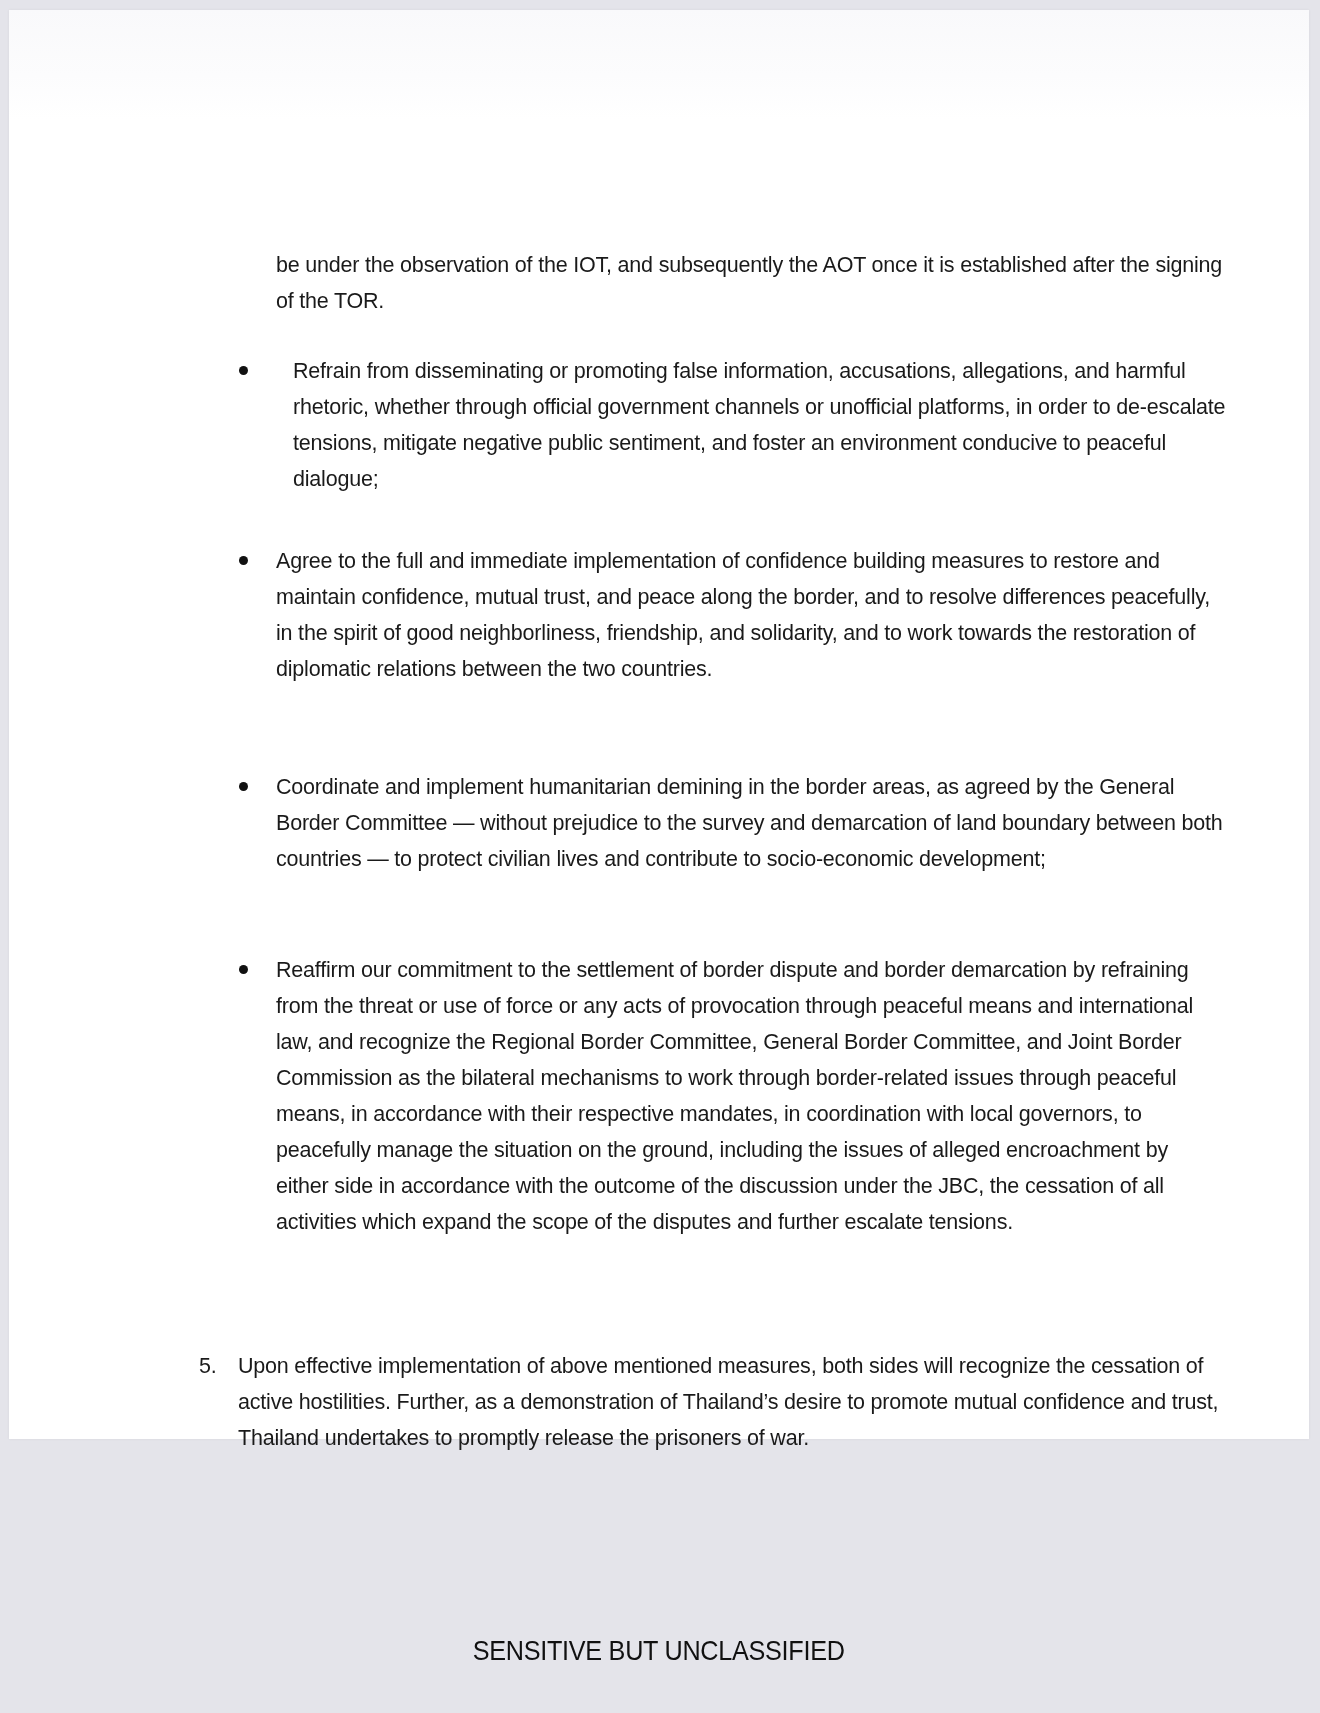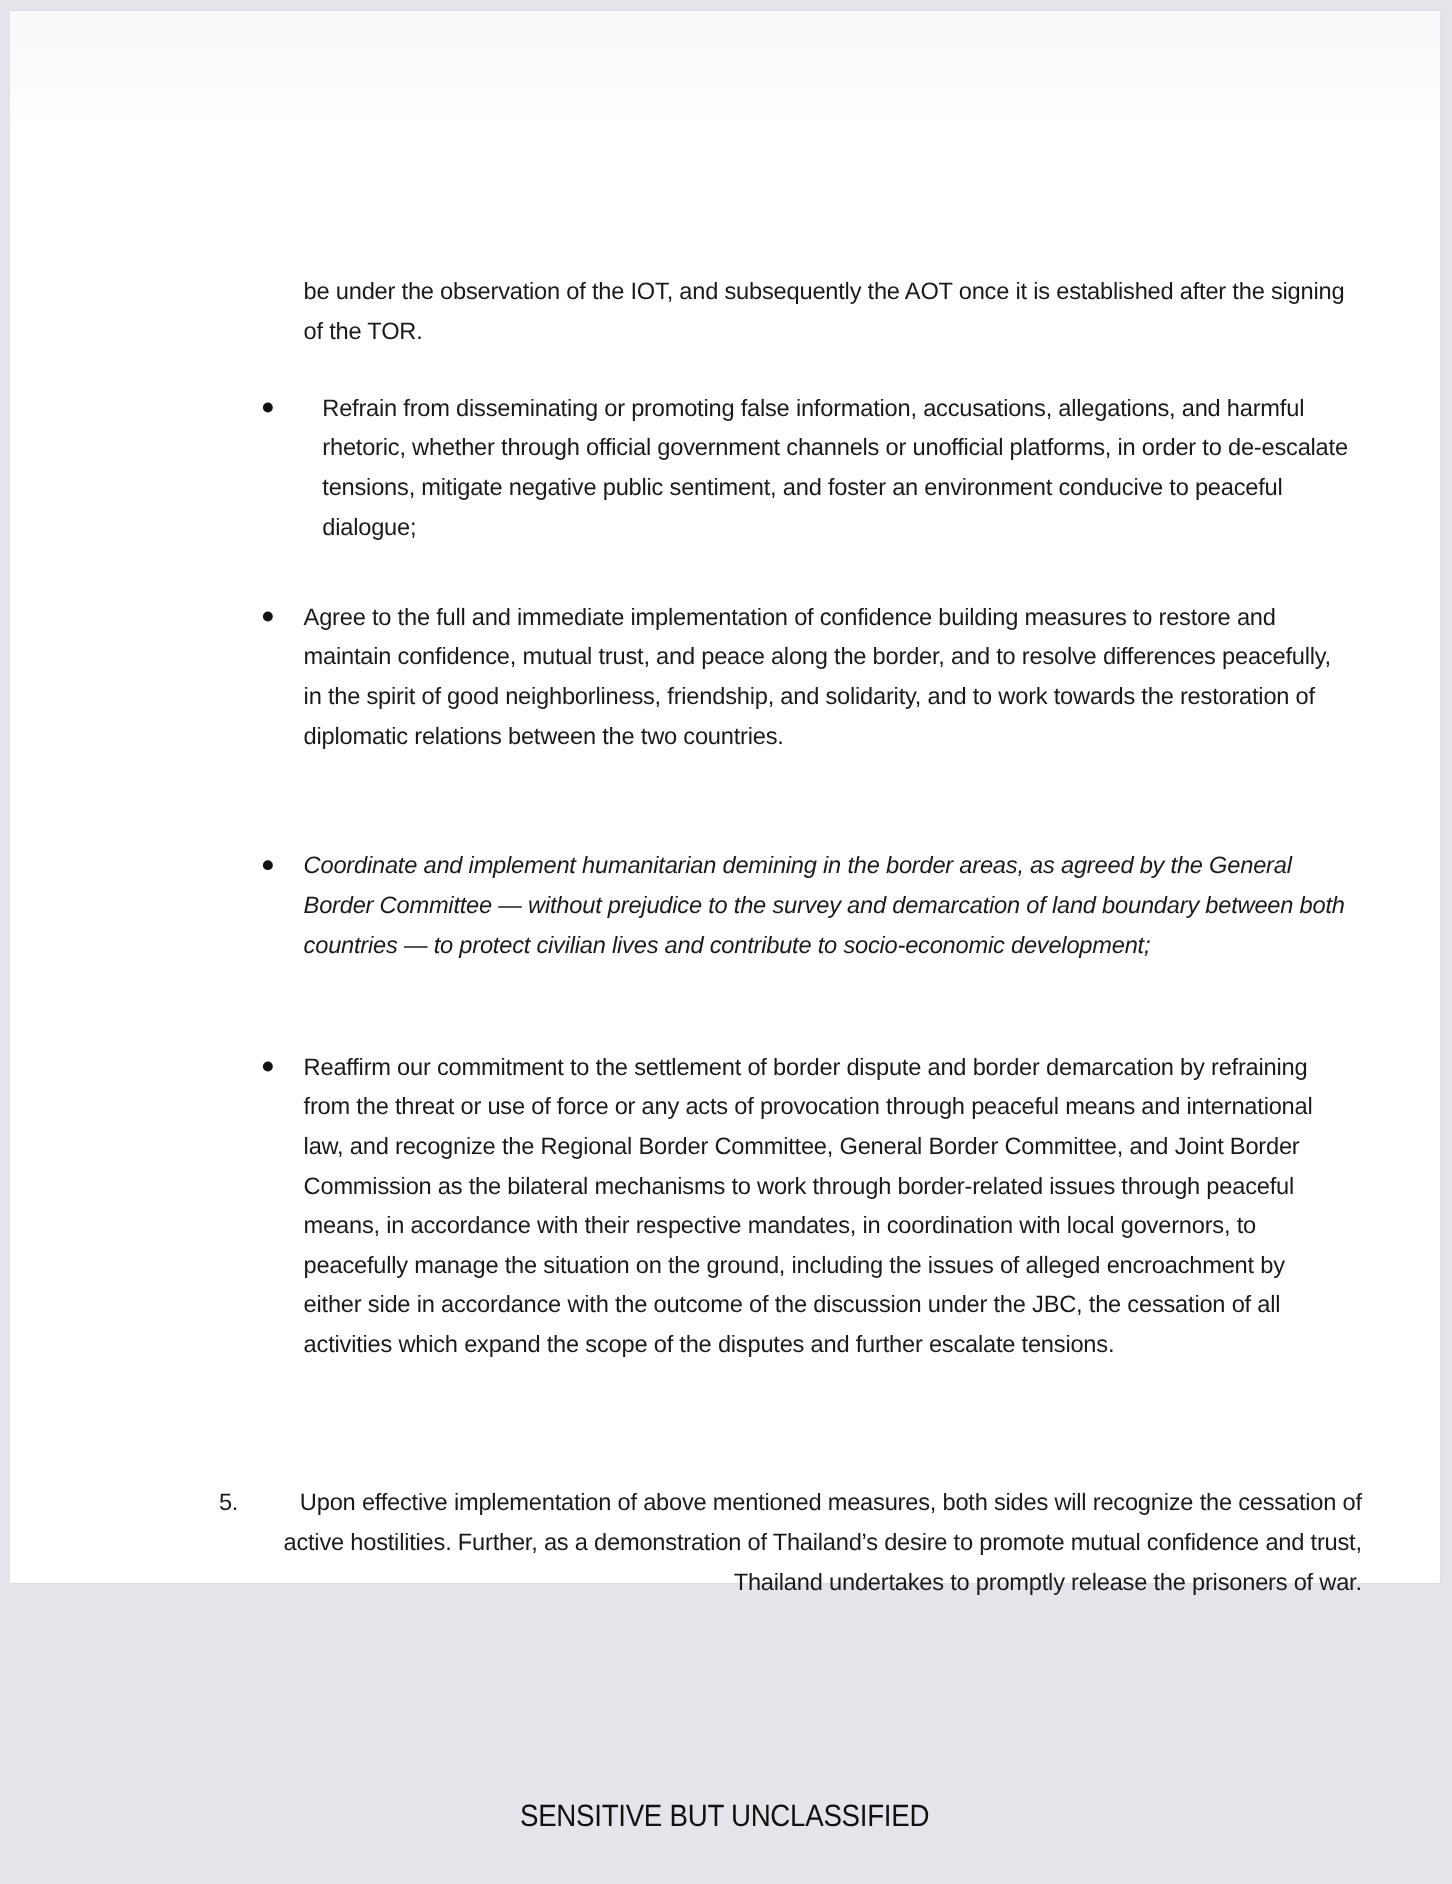--- a/index.html
+++ b/index.html
@@ -87,31 +87,31 @@
       <p class="para" style="left:284px; top:343px; width:960px;">Refrain from disseminating or promoting false information, accusations, allegations, and harmful rhetoric, whether through official government channels or unofficial platforms, in order to de-escalate tensions, mitigate negative public sentiment, and foster an environment conducive to peaceful dialogue;</p>
     </div>
 
     <div>
       <span class="bullet-dot" style="left:230px; top:546px;"></span>
       <p class="para" style="left:267px; top:533px; width:945px;">Agree to the full and immediate implementation of confidence building measures to restore and maintain confidence, mutual trust, and peace along the border, and to resolve differences peacefully, in the spirit of good neighborliness, friendship, and solidarity, and to work towards the restoration of diplomatic relations between the two countries.</p>
     </div>
 
     <div>
       <span class="bullet-dot" style="left:230px; top:772px;"></span>
-      <p class="para" style="left:267px; top:759px; width:965px;font-style:italic;">Coordinate and implement humanitarian demining in the border areas, as agreed by the General Border Committee — without prejudice to the survey and demarcation of land boundary between both countries — to protect civilian lives and contribute to socio-economic development;</p>
+      <p class="para" style="left:267px; top:759px; width:965px;">Coordinate and implement humanitarian demining in the border areas, as agreed by the General Border Committee — without prejudice to the survey and demarcation of land boundary between both countries — to protect civilian lives and contribute to socio-economic development;</p>
     </div>
 
     <div>
       <span class="bullet-dot" style="left:230px; top:955px;"></span>
       <p class="para" style="left:267px; top:942px; width:945px;">Reaffirm our commitment to the settlement of border dispute and border demarcation by refraining from the threat or use of force or any acts of provocation through peaceful means and international law, and recognize the Regional Border Committee, General Border Committee, and Joint Border Commission as the bilateral mechanisms to work through border-related issues through peaceful means, in accordance with their respective mandates, in coordination with local governors, to peacefully manage the situation on the ground, including the issues of alleged encroachment by either side in accordance with the outcome of the discussion under the JBC, the cessation of all activities which expand the scope of the disputes and further escalate tensions.</p>
     </div>
 
     <div>
       <span class="num-label" style="left:190px; top:1338px;">5.</span>
-      <p class="para" style="left:229px; top:1338px; width:1000px;text-align:right;">Upon effective implementation of above mentioned measures, both sides will recognize the cessation of active hostilities. Further, as a demonstration of Thailand’s desire to promote mutual confidence and trust, Thailand undertakes to promptly release the prisoners of war.</p>
+      <p class="para" style="left:229px; top:1338px; width:1000px;">Upon effective implementation of above mentioned measures, both sides will recognize the cessation of active hostilities. Further, as a demonstration of Thailand’s desire to promote mutual confidence and trust, Thailand undertakes to promptly release the prisoners of war.</p>
     </div>
 
   </div>
 
   <div class="footer">
     <span>SENSITIVE BUT UNCLASSIFIED</span>
   </div>
 </div>
 
 </body></html>

